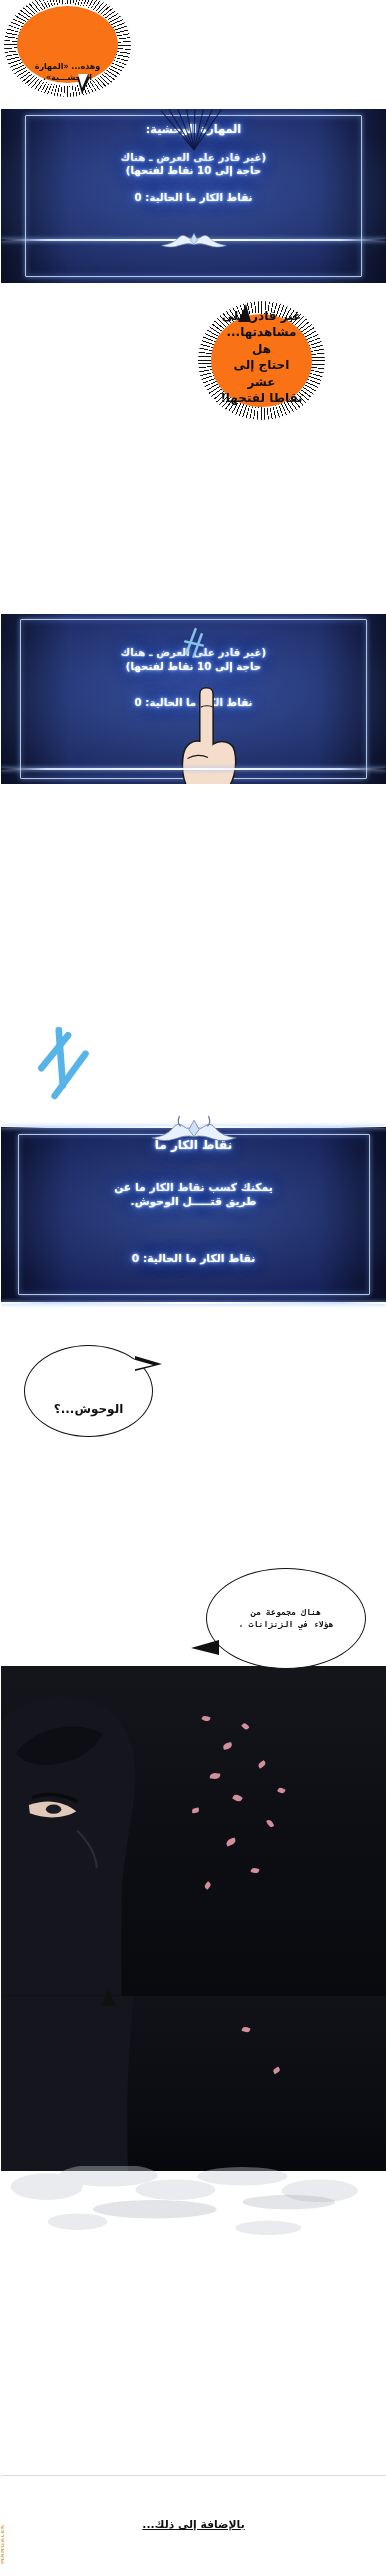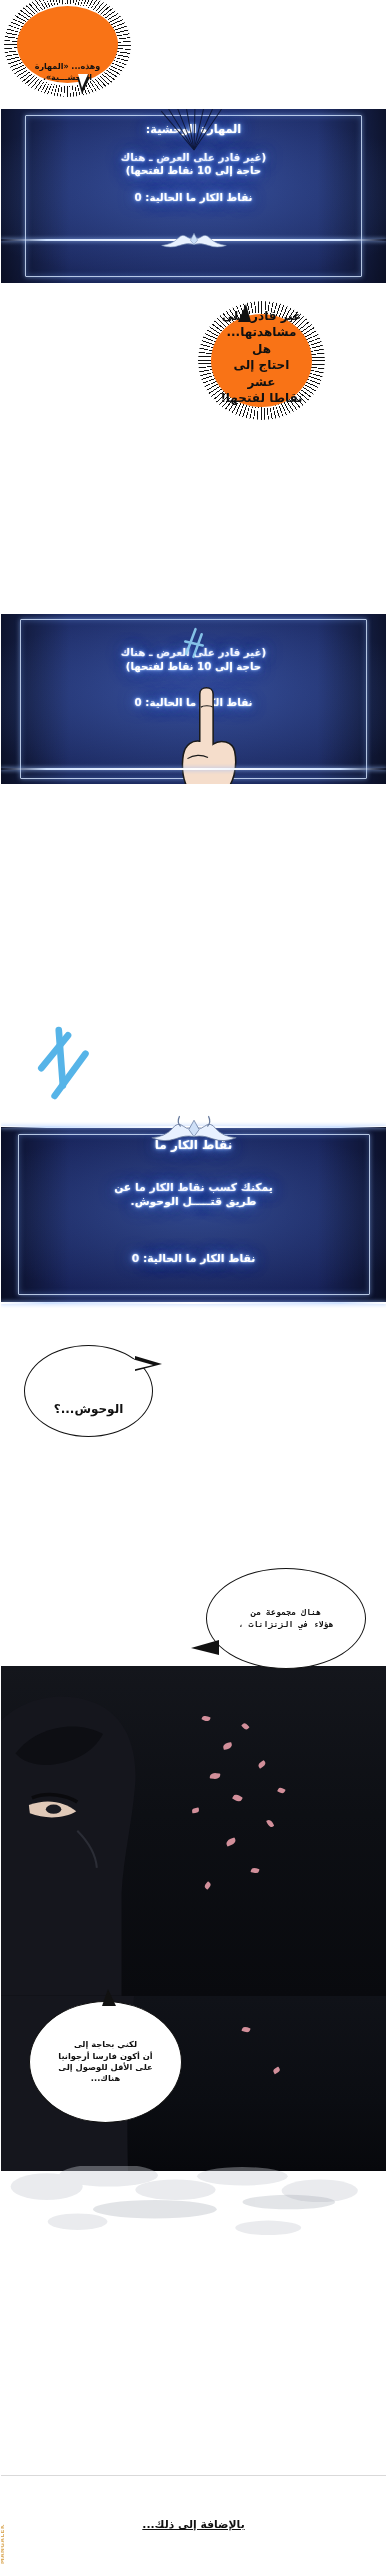--- a/index.html
+++ b/index.html
@@ -254,26 +254,20 @@
     <div class="petal" style="left:258px;top:96px;width:7.7px;height:5.2px;transform:rotate(-36deg);"></div>
     <div class="petal" style="left:233px;top:129px;width:8.8px;height:5.7px;transform:rotate(30deg);"></div>
     <div class="petal" style="left:192px;top:142px;width:6.7px;height:4.6px;transform:rotate(-8deg);"></div>
     <div class="petal" style="left:266px;top:155px;width:8.3px;height:5.2px;transform:rotate(62deg);"></div>
     <div class="petal" style="left:226px;top:173px;width:9.8px;height:6.2px;transform:rotate(-22deg);"></div>
     <div class="petal" style="left:251px;top:202px;width:7.7px;height:5.2px;transform:rotate(14deg);"></div>
     <div class="petal" style="left:204px;top:217px;width:7.2px;height:4.6px;transform:rotate(-50deg);"></div>
     <div class="petal" style="left:278px;top:122px;width:6.7px;height:4.6px;transform:rotate(26deg);"></div>
   </div>
 
-  <div class="bubble" style="left:29px;top:2001px;width:153px;height:122px;">
-    <div class="txt" style="font-size:8.3px;">لكني بحاجة إلى
-أن أكون فارسا أرجوانيا
-على الأقل للوصول إلى
-هناك...</div>
-  </div>
   <div class="tail" style="left:102px;top:1989px;border-width:0 8.3px 17.5px 6.2px;border-color:transparent transparent #111 transparent;"></div>
 
   <div class="dark-panel" style="top:1996px;height:175px;background:linear-gradient(180deg,#101218 0%,#0b0d12 60%,#07080c 100%);">
     <svg style="position:absolute;left:0;top:0;" width="186" height="175" viewBox="0 0 360 340">
       <path d="M-20 0 L260 0 C250 90 244 180 248 340 L-20 340 Z" fill="#15161d"></path>
     </svg>
     <div class="petal" style="left:242px;top:31px;width:7.7px;height:5.2px;transform:rotate(18deg);"></div>
     <div class="petal" style="left:273px;top:72px;width:6.7px;height:4.6px;transform:rotate(-30deg);"></div>
   </div>
 

